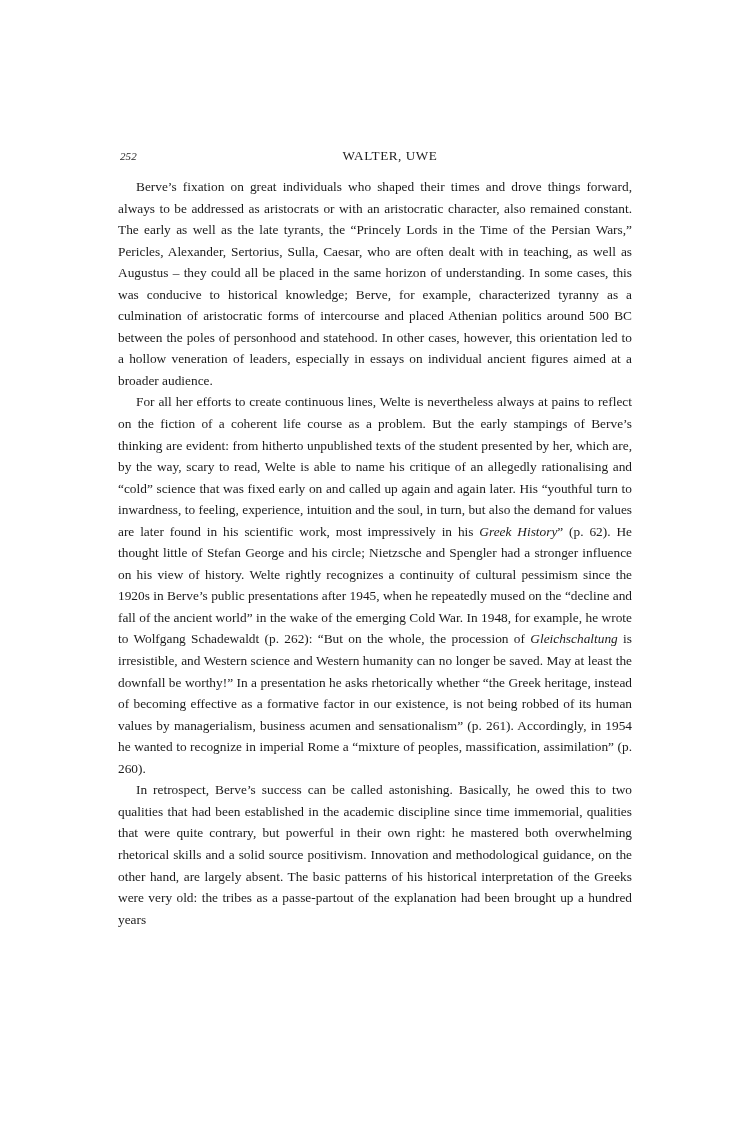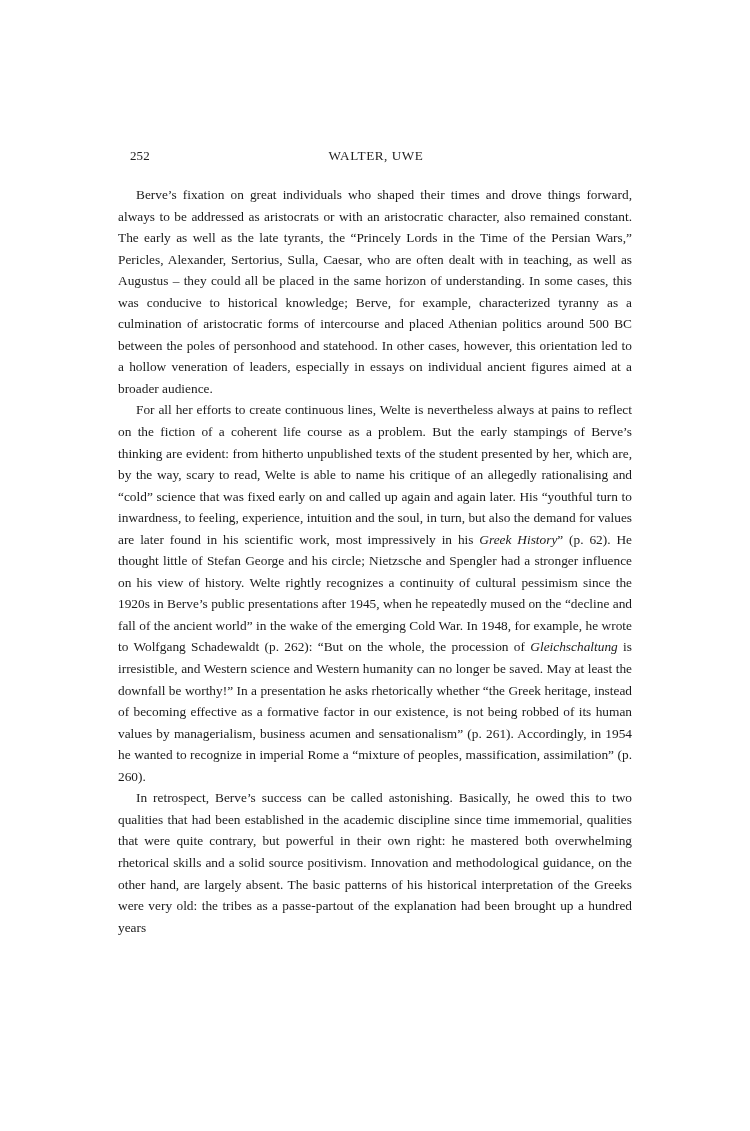--- a/index.html
+++ b/index.html
@@ -25,38 +25,39 @@
     left: 118px;
     top: 146px;
     width: 514px;
     height: 20px;
     font-size: 14.2px;
     line-height: 20px;
     color: #1d1d1d;
   }
   .folio {
     position: absolute;
-    left: 12px;
+    left: 2px;
     top: 0;
-    font-size: 13px;
+    font-size: 11px;
     letter-spacing: 0.1px;
+    font-style: italic;
   }
   .running-head {
     position: absolute;
-    left: 1px;
+    left: 15px;
     top: 0;
     width: 514px;
     text-align: center;
     font-size: 13.2px;
     letter-spacing: 0.55px;
   }
   .textblock {
     position: absolute;
     left: 118px;
-    top: 184px;
+    top: 176px;
     width: 514px;
     font-size: 13.35px;
     line-height: 21.55px;
     text-align: justify;
     text-justify: inter-word;
     -webkit-hyphens: none;
     hyphens: none;
     color: #1a1a1a;
   }
   .textblock p {

